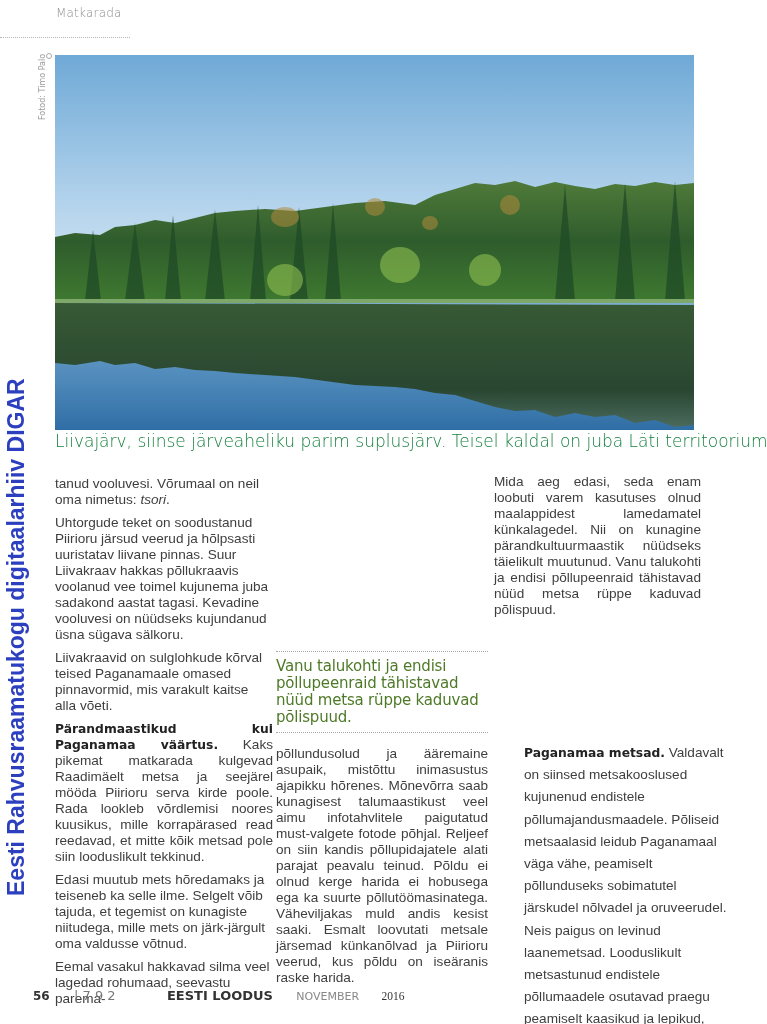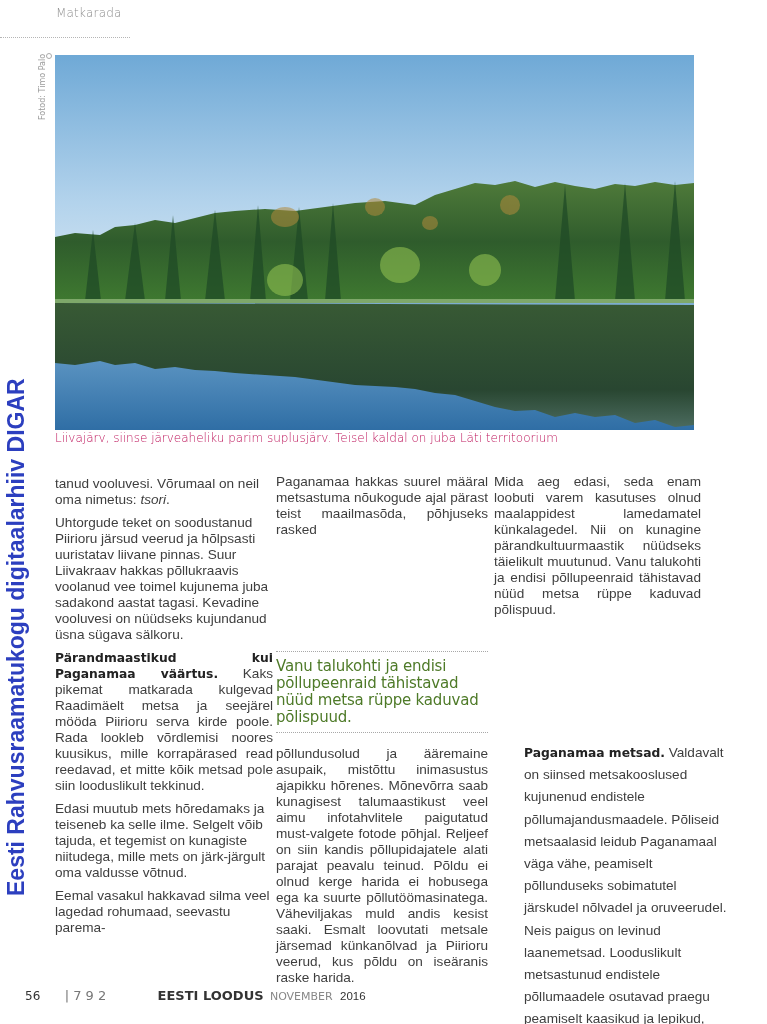--- a/index.html
+++ b/index.html
@@ -16,44 +16,44 @@
                     color: #2c3fbf; white-space: nowrap; line-height: 36px; }
 
   .photo-credit { position: absolute; left: 38px; top: 120px; width: 80px; height: 12px;
                   transform-origin: 0 0; transform: rotate(-90deg);
                   font-size: 8px; color: #9a9a9a; white-space: nowrap; font-family: "DejaVu Sans", sans-serif; }
   .photo-credit-dot { position: absolute; left: 46px; top: 53px; width: 4px; height: 4px; border: 1px solid #aaa; border-radius: 50%; }
 
   .photo { position: absolute; left: 55px; top: 55px; width: 639px; height: 375px; overflow: hidden; }
   .photo svg { width: 100%; height: 100%; display: block; }
 
-  .caption { position: absolute; left: 55px; top: 431px; font-size: 12px; color: #be185d;
+  .caption { position: absolute; left: 55px; top: 431px; font-size: 17px; color: #15803d;
              font-family: "DejaVu Sans", sans-serif; font-weight: 300; white-space: nowrap; }
 
   .col { position: absolute; font-size: 13.6px; line-height: 16px; color: #3e3e3e; margin-top: 8px; }
   .col p { margin: 0 0 7px 0; }
   .justify { text-align: justify; text-align-last: left; }
   .bold-run { font-weight: bold; color: #222; font-family: "DejaVu Sans", sans-serif; font-size: 12.3px; text-align: center; }
 
   .col1 { left: 55px; top: 468px; width: 218px; }
   .col2 { left: 276px; top: 466px; width: 212px; }
   .col3 { left: 494px; top: 466px; width: 207px; }
   .col3b { left: 524px; top: 734px; width: 210px; line-height: 22.2px; }
 
   .pullquote { position: absolute; left: 276px; top: 651px; width: 216px; }
   .pq-rule { border-top: 1.5px dotted #a8a8a8; width: 212px; }
   .pq-text { color: #4e7a28; font-weight: normal; font-family: "DejaVu Sans", sans-serif;
              font-size: 15px; line-height: 17px; padding: 6px 0 6px 0; letter-spacing: -0.2px; }
 
   .footer { position: absolute; left: 25px; top: 988px; font-size: 12px; white-space: nowrap; }
-  .page-num { font-weight: normal; color: #333; font-family: "DejaVu Sans", sans-serif; }
+  .page-num { font-weight: bold; color: #333; font-family: "DejaVu Sans", sans-serif; margin-left: 8px; }
   .issue { color: #777; margin-left: 21px; font-family: "DejaVu Sans", sans-serif; font-size: 13px; }
   .mag { font-weight: bold; color: #333; font-family: "DejaVu Sans", sans-serif; font-size: 13px; padding-left: 48px; }
-  .month { color: #888; font-family: "DejaVu Sans", sans-serif; font-size: 11px; margin-left: 3px; }
-  .year { color: #333; font-family: Liberation Sans, sans-serif; font-size: 11.5px; margin-left: 4px; }
+  .month { color: #888; font-family: "DejaVu Sans", sans-serif; font-size: 11px; margin-left: 20px; }
+  .year { color: #333; font-family: Liberation Serif, serif; font-size: 11.5px; margin-left: 19px; }
 </style>
 </head>
 <body>
 
 <div class="section-label">Matkarada</div>
 <div class="section-rule"></div>
 
 <div class="side-watermark">Eesti Rahvusraamatukogu digitaalarhiiv DIGAR</div>
 
 <div class="photo-credit-dot"></div>
@@ -112,27 +112,27 @@
     <rect x="0" y="244" width="639" height="4" fill="#7ea86a"></rect>
     <path fill="url(#reflect)" opacity="0.95" d="M0,248 L639,250 L639,370 L620,372 L600,365 L580,368 L560,360 L540,362 L520,358 L500,362 L480,355 L460,356 L440,352 L420,346 L400,340 L380,338 L360,334 L340,332 L300,330 L270,326 L240,322 L210,320 L180,318 L160,316 L140,315 L120,312 L100,314 L80,308 L60,310 L45,306 L20,310 L0,308 Z"></path>
   </svg>
 </div>
 
 <div class="caption">Liivajärv, siinse järveaheliku parim suplusjärv. Teisel kaldal on juba Läti territoorium</div>
 
 <div class="col col1">
   <p><span>tanud vooluvesi. Võrumaal on neil oma nimetus: </span><em>tsori</em><span>.</span></p>
   <p>Uhtorgude teket on soodustanud Piirioru järsud veerud ja hõlpsasti uuristatav liivane pinnas. Suur Liivakraav hakkas põllukraavis voolanud vee toimel kujunema juba sadakond aastat tagasi. Kevadine vooluvesi on nüüdseks kujundanud üsna sügava sälkoru.</p>
+  <p>Liivakraavid on sulglohkude kõrval teised Paganamaale omased pinnavormid, mis varakult kaitse alla võeti.</p>
   <p class="justify"><span class="bold-run">Pärandmaastikud kui Paganamaa väärtus.</span><span> Kaks pikemat matkarada kulgevad Raadimäelt metsa ja seejärel mööda Piirioru serva kirde poole. Rada lookleb võrdlemisi noores kuusikus, mille korrapärased read reedavad, et mitte kõik metsad pole siin looduslikult tekkinud.</span></p>
   <p>Edasi muutub mets hõredamaks ja teiseneb ka selle ilme. Selgelt võib tajuda, et tegemist on kunagiste niitudega, mille mets on järk-järgult oma valdusse võtnud.</p>
   <p>Eemal vasakul hakkavad silma veel lagedad rohumaad, seevastu parema-</p>
 </div>
 
 <div class="col col2 justify">
-  <p>Paganamaa hakkas suurel määral metsastuma nõukogude ajal pärast teist maailmasõda, põhjuseks rasked</p>
 </div>
 
 <div class="pullquote">
   <div class="pq-rule"></div>
   <div class="pq-text">Vanu talukohti ja endisi põllupeenraid tähistavad nüüd metsa rüppe kaduvad põlispuud.</div>
   <div class="pq-rule"></div>
 </div>
 
 <div class="col col2 justify" style="top:738px;">
   <p>põllundusolud ja ääremaine asupaik, mistõttu inimasustus ajapikku hõrenes. Mõnevõrra saab kunagisest talumaastikust veel aimu infotahvlitele paigutatud must-valgete fotode põhjal. Reljeef on siin kandis põllupidajatele alati parajat peavalu teinud. Põldu ei olnud kerge harida ei hobusega ega ka suurte põllutöömasinatega. Väheviljakas muld andis kesist saaki. Esmalt loovutati metsale järsemad künkanõlvad ja Piirioru veerud, kus põldu on iseäranis raske harida.</p>

